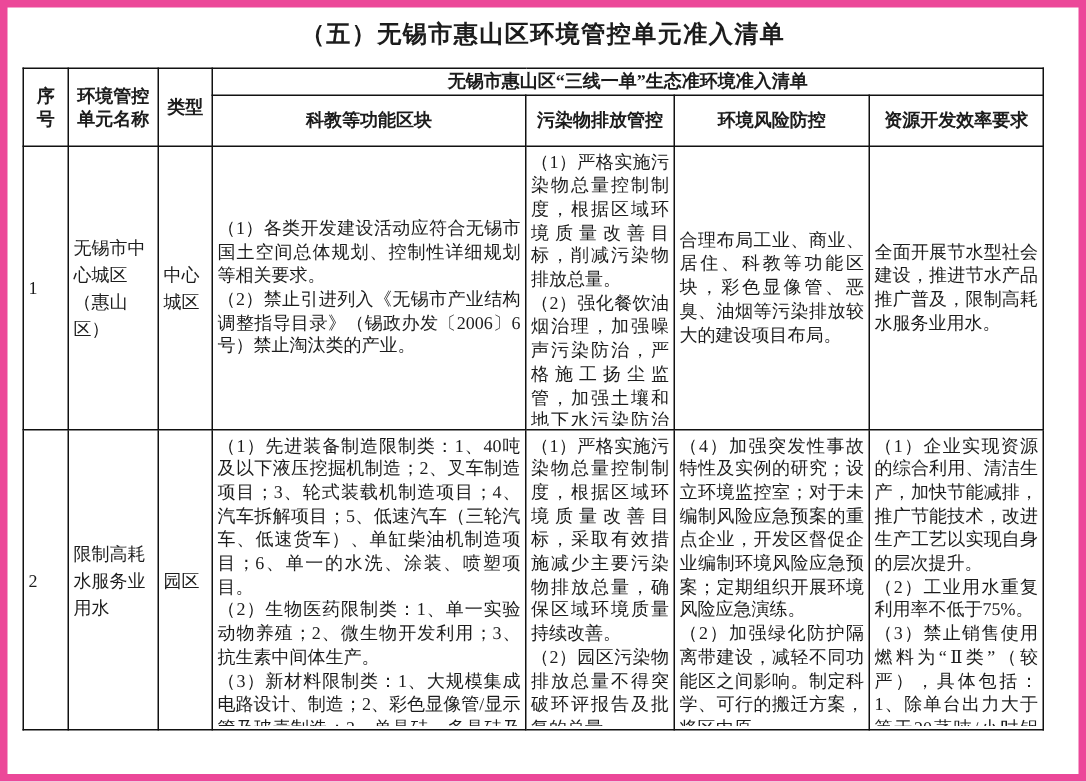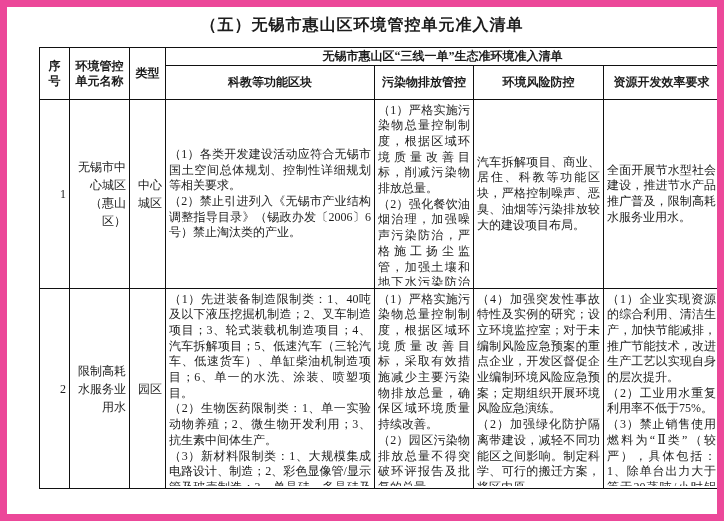--- a/index.html
+++ b/index.html
@@ -1,50 +1,50 @@
 <!DOCTYPE html>
 <html><head>
 <meta charset="utf-8">
 <style>
   html,body{margin:0;padding:0;background:#e9e9e9;}
   .page{
     position:relative;
     width:724px;height:521px;
     background:#ffffff;
-    border:7px solid #ec4899;
+    border:5px solid #ec4899;
     box-sizing:border-box;
     font-family:"Liberation Serif","DejaVu Serif",serif;
     color:#1c1c1c;
     overflow:hidden;
   }
   .doc-title{
     position:absolute;top:8px;left:0;right:0;
     text-align:center;
     font-size:16px;font-weight:bold;
     letter-spacing:1px;
   }
   table.grid{
-    position:absolute;left:32px;top:40px;
+    position:absolute;left:10px;top:40px;
     width:680px;
     border-collapse:collapse;
     table-layout:fixed;
   }
   table.grid th, table.grid td{
     border:1px solid #111;
     overflow:hidden;
     padding:1px 3px;
     box-sizing:border-box;
   }
   th{
     font-size:12px;font-weight:bold;
     text-align:center;vertical-align:middle;
     line-height:15px;
   }
   td.c{
-    font-size:12px;text-align:right;vertical-align:middle;
+    font-size:12px;text-align:left;vertical-align:middle;
     line-height:18px;
   }
   td.content{
     font-size:12px;
     line-height:15.7px;
     text-align:justify;
     vertical-align:middle;
     padding:2px 4px;
     margin-top:28px;
   }
@@ -98,21 +98,21 @@
         <td class="c">中心城区</td>
         <td class="content">
             <div class="cellbox">（1）各类开发建设活动应符合无锡市国土空间总体规划、控制性详细规划等相关要求。
 （2）禁止引进列入《无锡市产业结构调整指导目录》（锡政办发〔2006〕6号）禁止淘汰类的产业。</div>
           </td>
         <td class="content">
             <div class="cellbox">（1）严格实施污染物总量控制制度，根据区域环境质量改善目标，削减污染物排放总量。
 （2）强化餐饮油烟治理，加强噪声污染防治，严格施工扬尘监管，加强土壤和地下水污染防治与修复。</div>
           </td>
         <td class="content">
-            <div class="cellbox">汽车拆解项目、商业、居住、科教等功能区块，严格控制噪声、恶臭、油烟等污染排放较大的建设项目布局。</div>
+            <div class="cellbox">合理布局工业、商业、居住、科教等功能区块，彩色显像管、恶臭、油烟等污染排放较大的建设项目布局。</div>
           </td>
         <td class="content">
             <div class="cellbox">全面开展节水型社会建设，推进节水产品推广普及，限制高耗水服务业用水。</div>
           </td>
       </tr>
       <tr class="body-r2" style="height:200px">
         <td class="c">2</td>
         <td class="c">限制高耗水服务业用水</td>
         <td class="c">园区</td>
         <td class="content">

